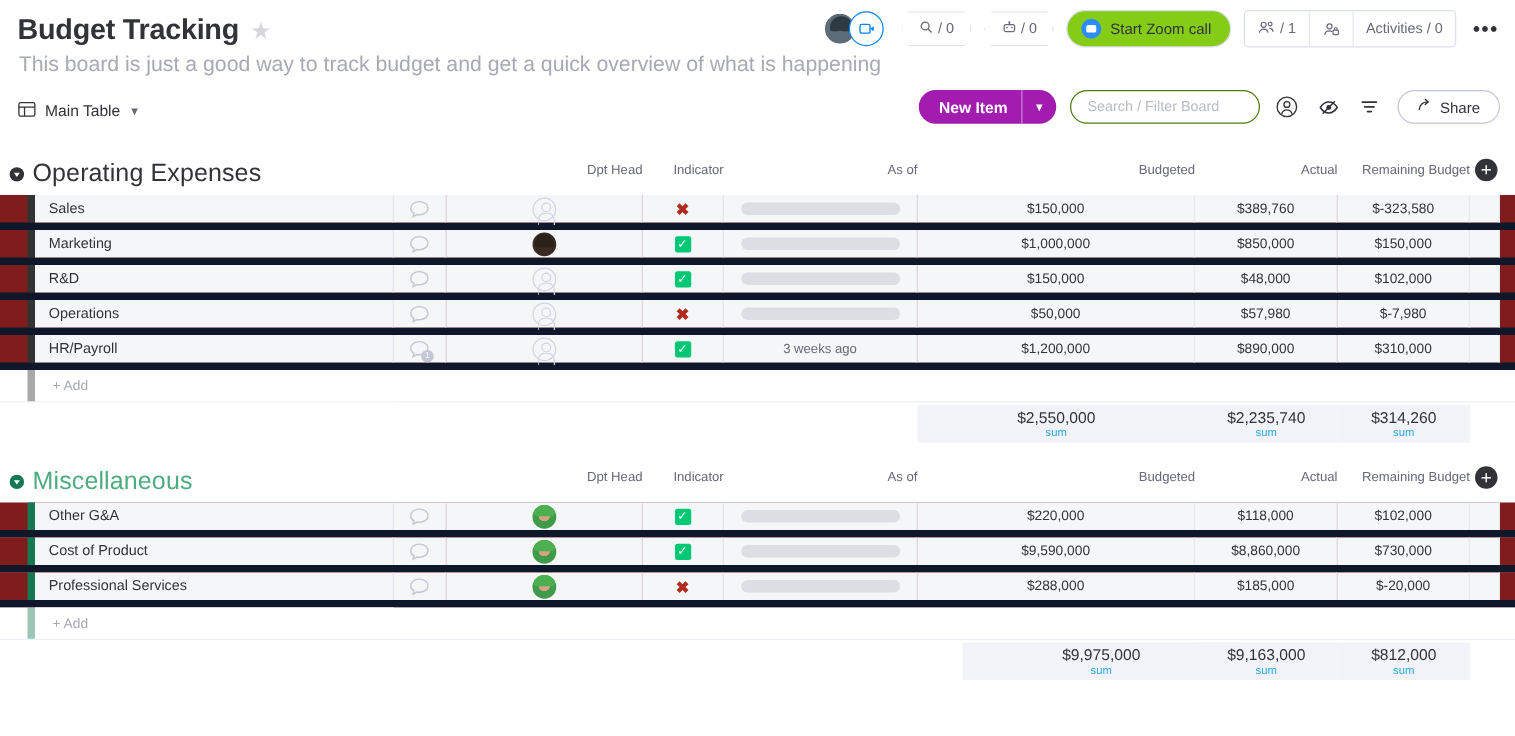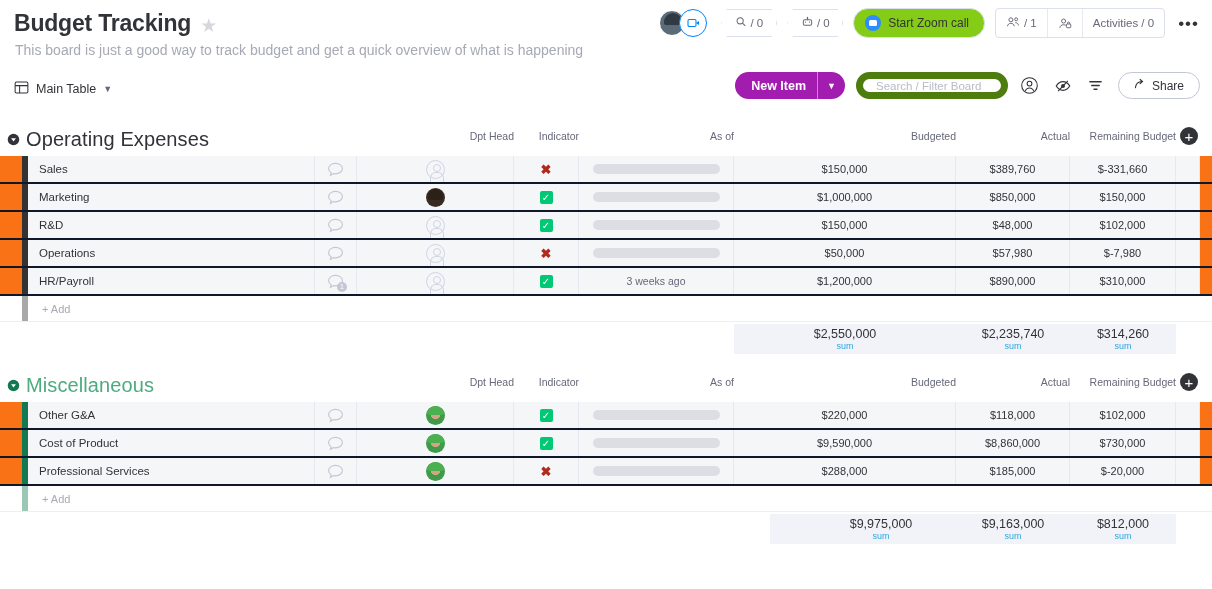--- a/index.html
+++ b/index.html
@@ -20,21 +20,21 @@
   }
   .title-row { display: flex; align-items: center; gap: 9px; }
   .board-title {
     font-size: 23px;
     font-weight: bold;
     color: #323338;
     letter-spacing: -0.2px;
   }
   .star-icon { color: #d7d8dd; font-size: 19px; line-height: 1; margin-top: 3px; }
   .board-desc {
-    font-size: 14px;
+    font-size: 17px;
     color: #a7a9b4;
     margin-top: 5px;
     margin-left: 1px;
   }
 
   .top-right {
     position: absolute;
     top: 8px; right: 10px;
     display: flex;
     align-items: center;
@@ -129,21 +129,21 @@
   .newitem .lbl { padding: 0 11px 0 16px; }
   .newitem .split {
     border-left: 1px solid rgba(255,255,255,.45);
     padding: 0 9px;
     height: 100%;
     display: flex; align-items: center;
     font-size: 9px; font-weight: normal;
   }
   .searchbox {
     width: 152px; height: 27px;
-    border: 7px solid #4d7c0f;
+    border: 1px solid #4d7c0f;
     border-radius: 14px;
     background: #fff;
     font-size: 11.5px;
     color: #a7a9b4;
     padding: 0 13px;
     outline: none;
     font-family: "Liberation Sans", sans-serif;
   }
   .searchbox::placeholder { color: #b9bbc6; }
   .icobtn {
@@ -190,22 +190,22 @@
     font-size: 15px; line-height: 15px;
     display: flex; align-items: center; justify-content: center;
   }
 
   .rows { position: relative; margin-top: 4px; }
   .row {
     position: relative;
     height: 28px;
     display: flex;
     align-items: center;
-    background: #f97316;
-    border-bottom: 2px solid #0f172a;
+    background: #7f1d1d;
+    border-bottom: 6px solid #0f172a;
   }
   .row .bar {
     position: absolute; left: 22px; top: 0;
     width: 6px; height: 100%;
   }
   .row .namecell {
     position: absolute; left: 28px; top: 0;
     width: 287px; height: 100%;
     background: #f5f6f8;
     border-right: 1px solid #e6e9ef;
@@ -468,21 +468,21 @@
             <div class="avatar-empty"></div>
           </div>
       <div class="cell c-ind">
             <span class="ind-x">✖</span>
           </div>
       <div class="cell c-asof">
             <span class="skel"></span>
       </div>
       <div class="cell c-bud">$150,000</div>
       <div class="cell c-act">$389,760</div>
-      <div class="cell c-rem">$-331,660</div>
+      <div class="cell c-rem">$-323,580</div>
       <div class="cell c-end"></div>
     </div>
         <div class="row">
       <div class="bar" style="background:#333333"></div>
       <div class="namecell">Marketing</div>
       <div class="cell c-chat">
         <span class="chat-bubble">
               <svg width="17" height="15" viewBox="0 0 18 16" fill="none" stroke="#c3c6d4" stroke-width="1.2">
   <path d="M9 1.4c4.1 0 7.4 2.5 7.4 5.6S13.1 12.6 9 12.6c-.7 0-1.4-.1-2-.2l-3.4 1.8.8-2.8C2.6 10.4 1.6 8.8 1.6 7 1.6 3.9 4.9 1.4 9 1.4z"></path>
 </svg>

